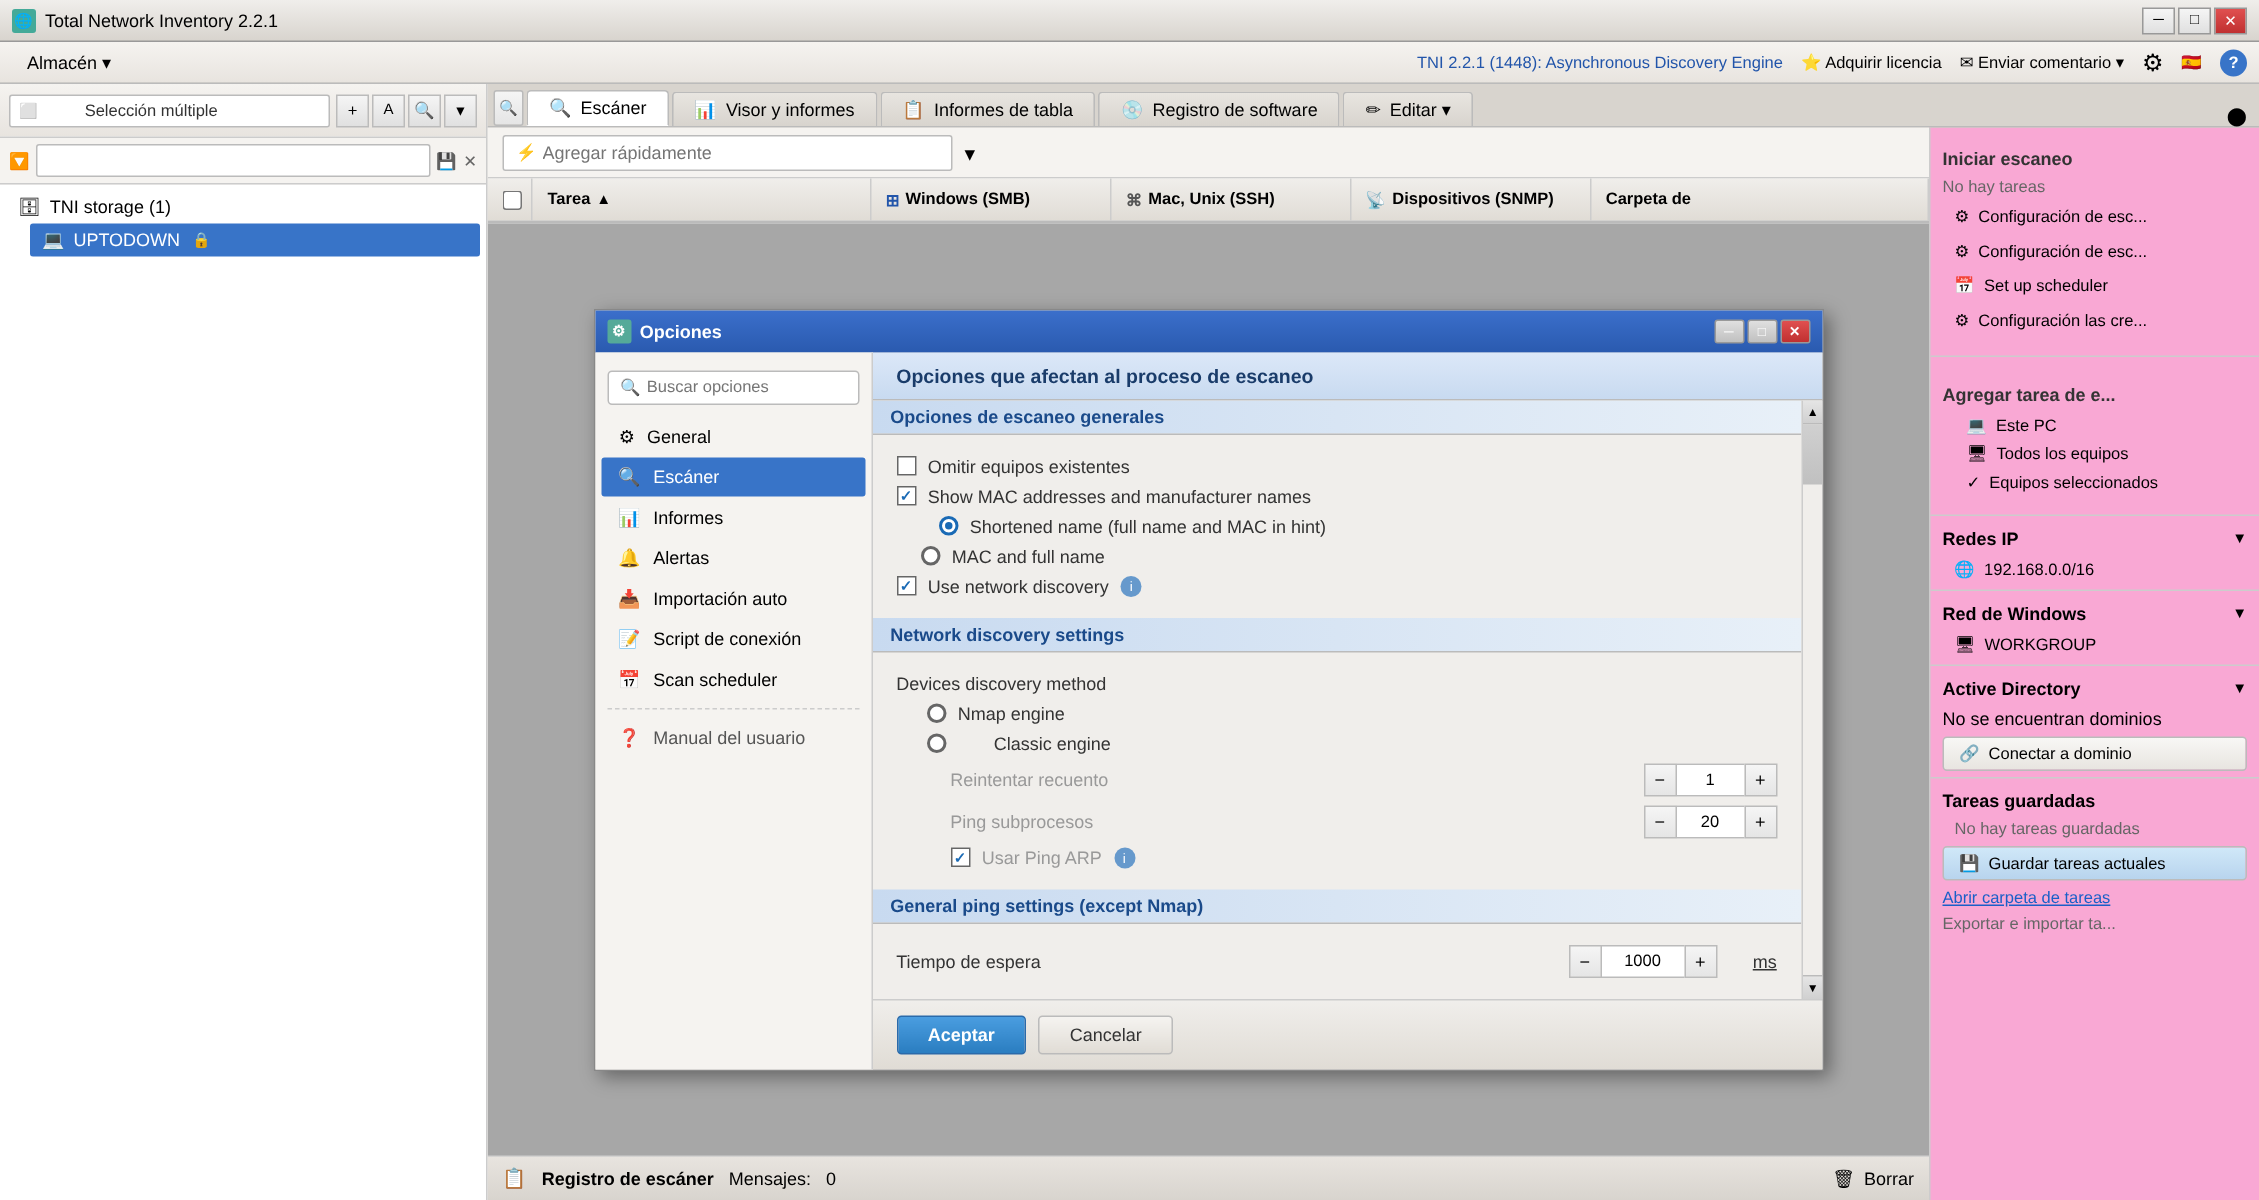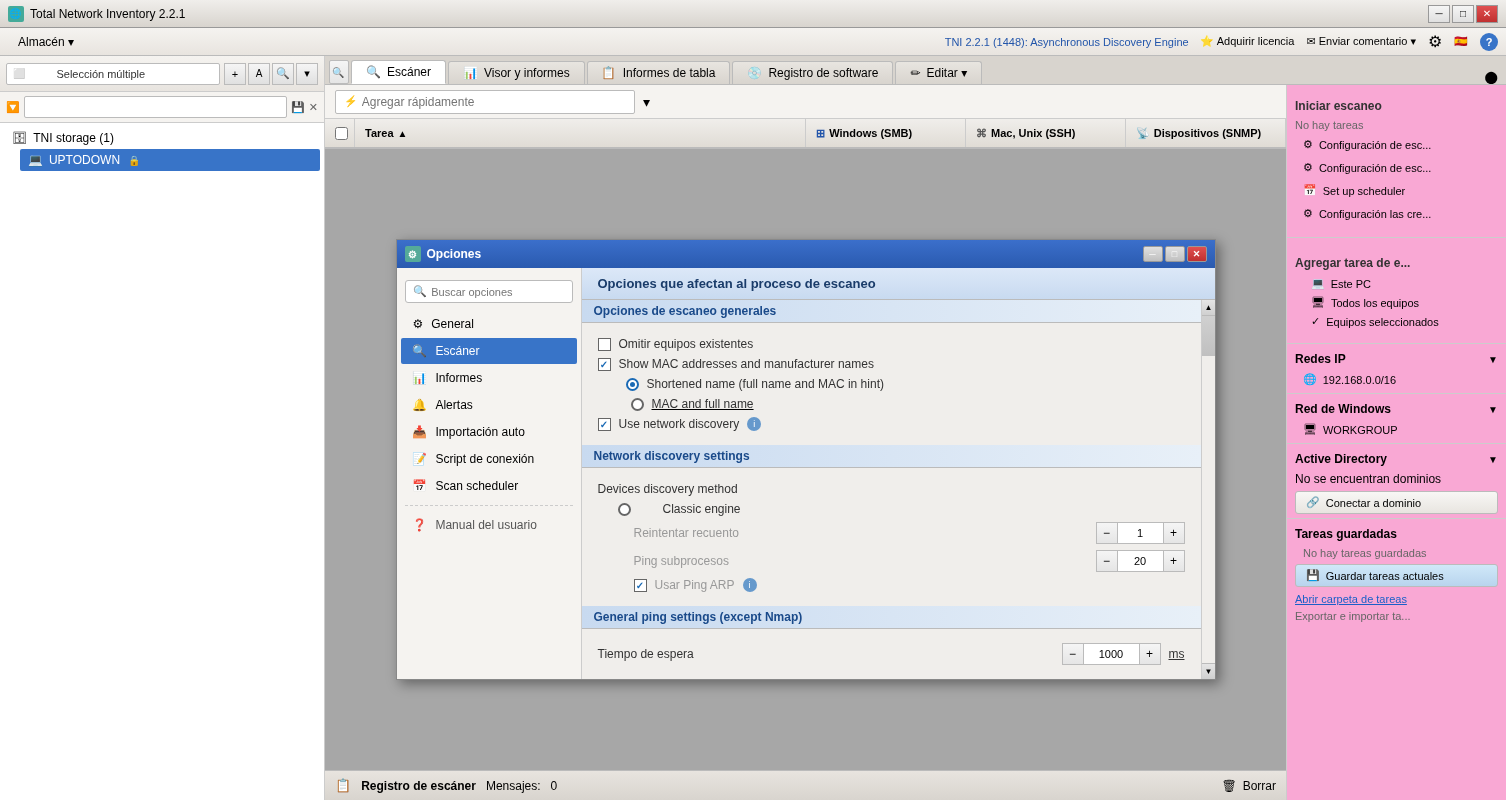--- a/index.html
+++ b/index.html
@@ -217,20 +217,23 @@
             <span style="margin-left: 4px;">Windows (SMB)</span>
           </div>
           <div class="col-header col-mac">
             <span style="color: #555;">⌘</span>
             <span style="margin-left: 4px;">Mac, Unix (SSH)</span>
           </div>
           <div class="col-header col-snmp">
             <span style="color: #444;">📡</span>
             <span style="margin-left: 4px;">Dispositivos (SNMP)</span>
           </div>
+          <div class="col-header" style="flex:1;">
+            <span>Carpeta de</span>
+          </div>
         </div>
 
         <div style="flex:1; background: #f0f0f0; position: relative;">
 
           <div class="modal-overlay">
             <div class="modal">
 
               <div class="modal-title-bar">
                 <div class="modal-title-icon">⚙</div>
                 <span>Opciones</span>
@@ -302,40 +305,44 @@
                         <div class="form-row">
                           <div class="form-checkbox checked"></div>
                           <span class="form-label">Show MAC addresses and manufacturer names</span>
                         </div>
 
                         <div class="form-row indent-1" style="margin-left: 28px;">
                           <div class="form-radio checked"></div>
                           <span class="form-label">Shortened name (full name and MAC in hint)</span>
                         </div>
 
-                        <div class="form-row indent-1" style="margin-left: 33px; text-decoration: underline;">
+                        <div class="form-row indent-1" style="margin-left: 16px;">
                           <div class="form-radio"></div>
                           <span class="form-label">MAC and full name</span>
                         </div>
 
                         <div class="form-row">
                           <div class="form-checkbox checked"></div>
                           <span class="form-label">Use network discovery</span>
                           <div class="form-info">i</div>
                         </div>
                       </div>
 
                       <div class="modal-section-label">Network discovery settings</div>
                       <div style="padding: 8px 16px;">
 
                         <div class="form-row">
                           <span class="form-label">Devices discovery method</span>
                         </div>
 
 
+                        <div class="form-row indent-1" style="margin-left: 20px;">
+                          <div class="form-radio"></div>
+                          <span class="form-label">Nmap engine</span>
+                        </div>
 
                         <div class="form-row indent-1" style="margin-left: 20px; gap: 32px;">
                           <div class="form-radio"></div>
                           <span class="form-label">Classic engine</span>
                         </div>
 
                         <div class="form-row" style="margin-left: 36px;">
                           <span class="form-label disabled">Reintentar recuento</span>
                           <div class="spinner-group" style="margin-left: auto;">
                             <div class="spinner-btn">−</div>
@@ -362,35 +369,39 @@
 
                       <div class="modal-section-label">General ping settings (except Nmap)</div>
                       <div style="padding: 8px 16px;">
                         <div class="form-row">
                           <span class="form-label">Tiempo de espera</span>
                           <div class="spinner-group" style="margin-left: auto;">
                             <div class="spinner-btn">−</div>
                             <input class="spinner-input" value="1000" style="width: 55px;">
                             <div class="spinner-btn">+</div>
                           </div>
-                          <span class="form-label" style="margin-left: 0; text-decoration: underline;">ms</span>
+                          <span class="form-label" style="margin-left: 16px; text-decoration: underline;">ms</span>
                         </div>
                       </div>
 
                     </div>
 
                     <div style="width: 14px; background: #f0eeeb; border-left: 1px solid #ccc; display: flex; flex-direction: column;">
                       <div style="width: 14px; height: 16px; background: linear-gradient(to bottom, #e5e5e5, #d0d0d0); border-bottom: 1px solid #bbb; display: flex; align-items: center; justify-content: center; font-size: 8px; cursor: pointer;">▲</div>
                       <div style="flex:1; position: relative;">
                         <div style="position: absolute; top: 0; left: 0; right: 0; height: 40px; background: linear-gradient(to bottom, #d0d0d0, #c0c0c0); cursor: pointer;"></div>
                       </div>
                       <div style="width: 14px; height: 16px; background: linear-gradient(to bottom, #e5e5e5, #d0d0d0); border-top: 1px solid #bbb; display: flex; align-items: center; justify-content: center; font-size: 8px; cursor: pointer;">▼</div>
                     </div>
                   </div>
 
+                  <div class="modal-footer">
+                    <button class="btn-primary">Aceptar</button>
+                    <button class="btn-secondary">Cancelar</button>
+                  </div>
                 </div>
               </div>
             </div>
           </div>
 
         </div>
 
         <div class="bottom-bar">
           <span style="font-size: 13px;">📋</span>
           <span style="font-weight: bold;">Registro de escáner</span>

